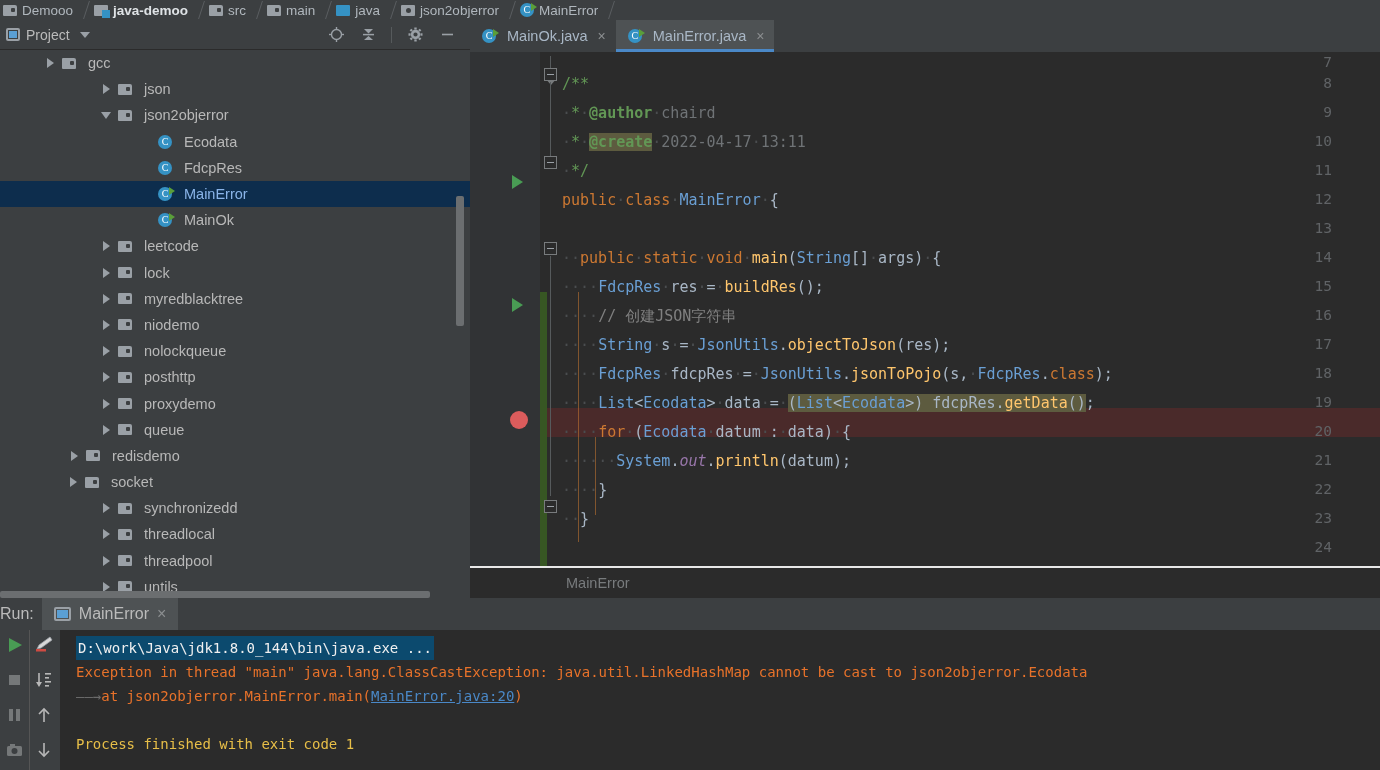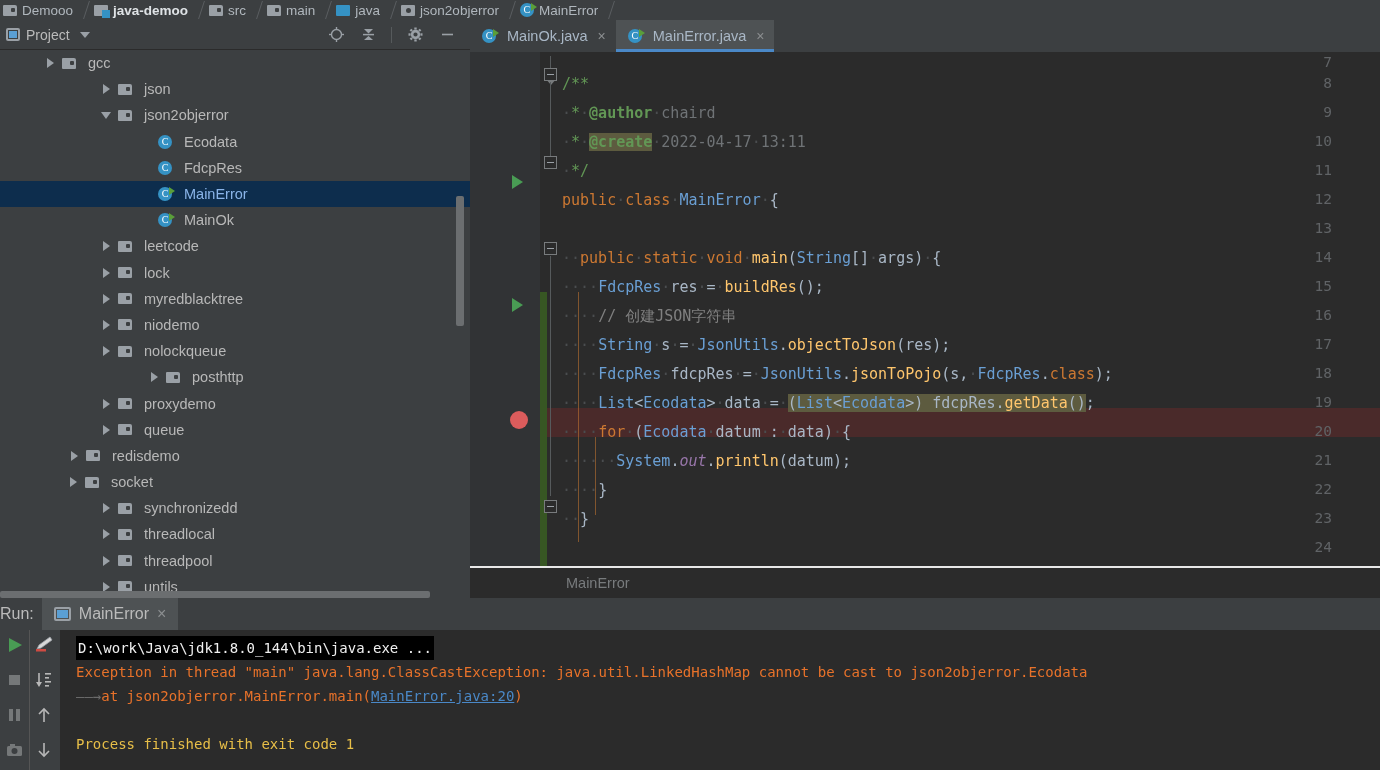--- a/index.html
+++ b/index.html
@@ -230,21 +230,21 @@
   }
   .run-side-col {
     width:29px; display:flex; flex-direction:column; align-items:center; padding-top:6px; gap:13px;
   }
   .run-side-col.second { border-left:1px solid #555; }
   .console {
     position:absolute; left:60px; top:0; right:0; bottom:0; background:#2b2b2b;
     font-family:"DejaVu Sans Mono", monospace; font-size:14px; padding: 6px 0 0 16px;
   }
   .cl { white-space:pre; line-height:24px; }
-  .c-cmd { background:#000000; color:#f0f0f0; display:inline-block; padding:0 2px;}
+  .c-cmd { background:#0c4a6e; color:#f0f0f0; display:inline-block; padding:0 2px;}
   .c-err { color:#e8722a; }
   .c-link { color:#4a88c7; text-decoration:underline; }
   .c-ok { color:#e8bf48; }
   .arrowind { color:#6b6b6b; }
 </style>
 </head>
 <body>
 
 <div id="app">
 
@@ -388,21 +388,21 @@
         <div class="trow" style="padding-left: 100px;">
           <span class="tarrow closed"></span>
           <span class="ico ico-folder"></span>
           <span class="tlabel">niodemo</span>
         </div>
         <div class="trow" style="padding-left: 100px;">
           <span class="tarrow closed"></span>
           <span class="ico ico-folder"></span>
           <span class="tlabel">nolockqueue</span>
         </div>
-        <div class="trow" style="padding-left: 100px; margin-left: 48px;">
+        <div class="trow" style="padding-left: 100px;">
           <span class="tarrow closed"></span>
           <span class="ico ico-folder"></span>
           <span class="tlabel">posthttp</span>
         </div>
         <div class="trow" style="padding-left: 100px;">
           <span class="tarrow closed"></span>
           <span class="ico ico-folder"></span>
           <span class="tlabel">proxydemo</span>
         </div>
         <div class="trow" style="padding-left: 100px;">

